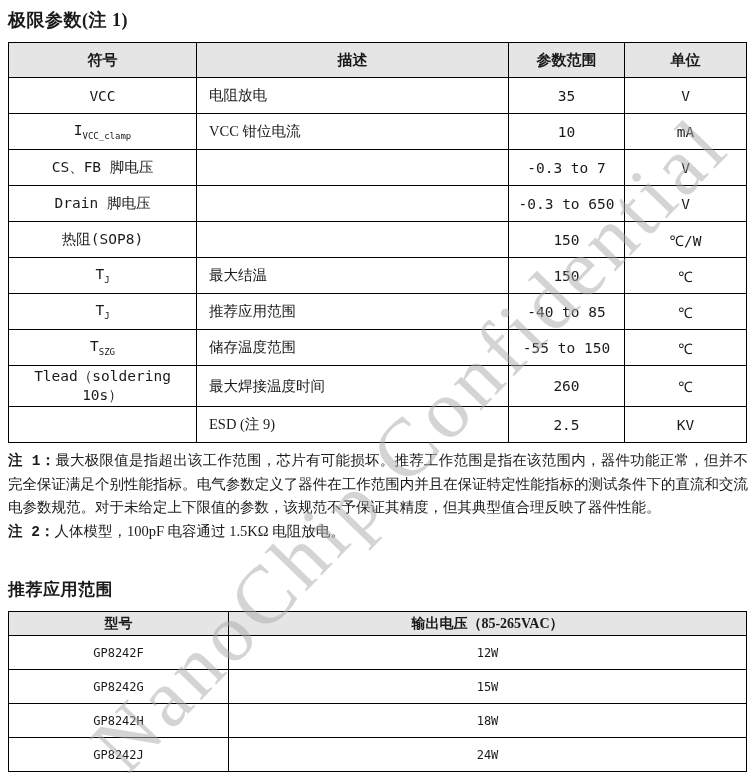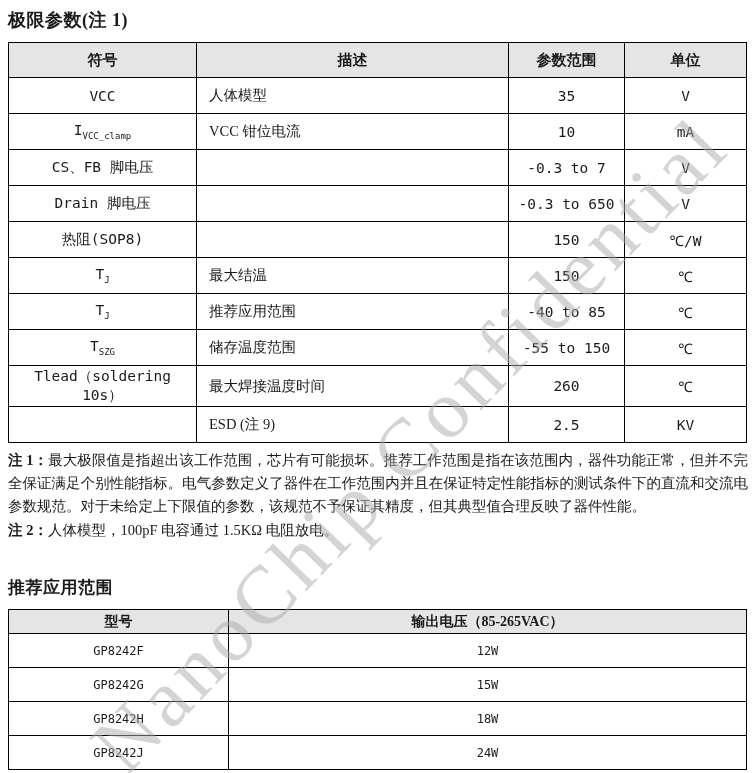--- a/index.html
+++ b/index.html
@@ -64,21 +64,21 @@
   .limits td.sym { font-size: 14.5px; }
   .limits sub { font-size: 9px; letter-spacing: 0; }
   
   .notes { margin-top: 6px; width: 740px; }
   .note {
     font-size: 14.5px;
     line-height: 23px;
     margin: 0 0 1px 0;
     text-align: justify;
   }
-  .note b { font-weight: 700; }
+  .note b { font-weight: 700; font-family: Liberation Mono, monospace; }
   
   .apps th { height: 24px; font-size: 14px; }
   .apps td { height: 34px; font-size: 12px; }
   .apps .col-model { width: 220px; }
   .apps .col-power { width: 518px; }
   .note3 { margin-top: 9px; }
   
   .watermark {
     position: absolute;
     left: -75px;
@@ -107,21 +107,21 @@
       <tr>
         <th class="col-sym">符号</th>
         <th class="col-desc">描述</th>
         <th class="col-range">参数范围</th>
         <th class="col-unit">单位</th>
       </tr>
     </thead>
     <tbody>
       <tr>
         <td class="sym"><span>VCC</span></td>
-        <td class="desc">人体模型</td>
+        <td class="desc">电阻放电</td>
         <td>35</td>
         <td>V</td>
       </tr>
       <tr>
         <td class="sym"><span>I</span><sub>VCC_clamp</sub></td>
         <td class="desc">VCC 钳位电流</td>
         <td>10</td>
         <td>mA</td>
       </tr>
       <tr>

